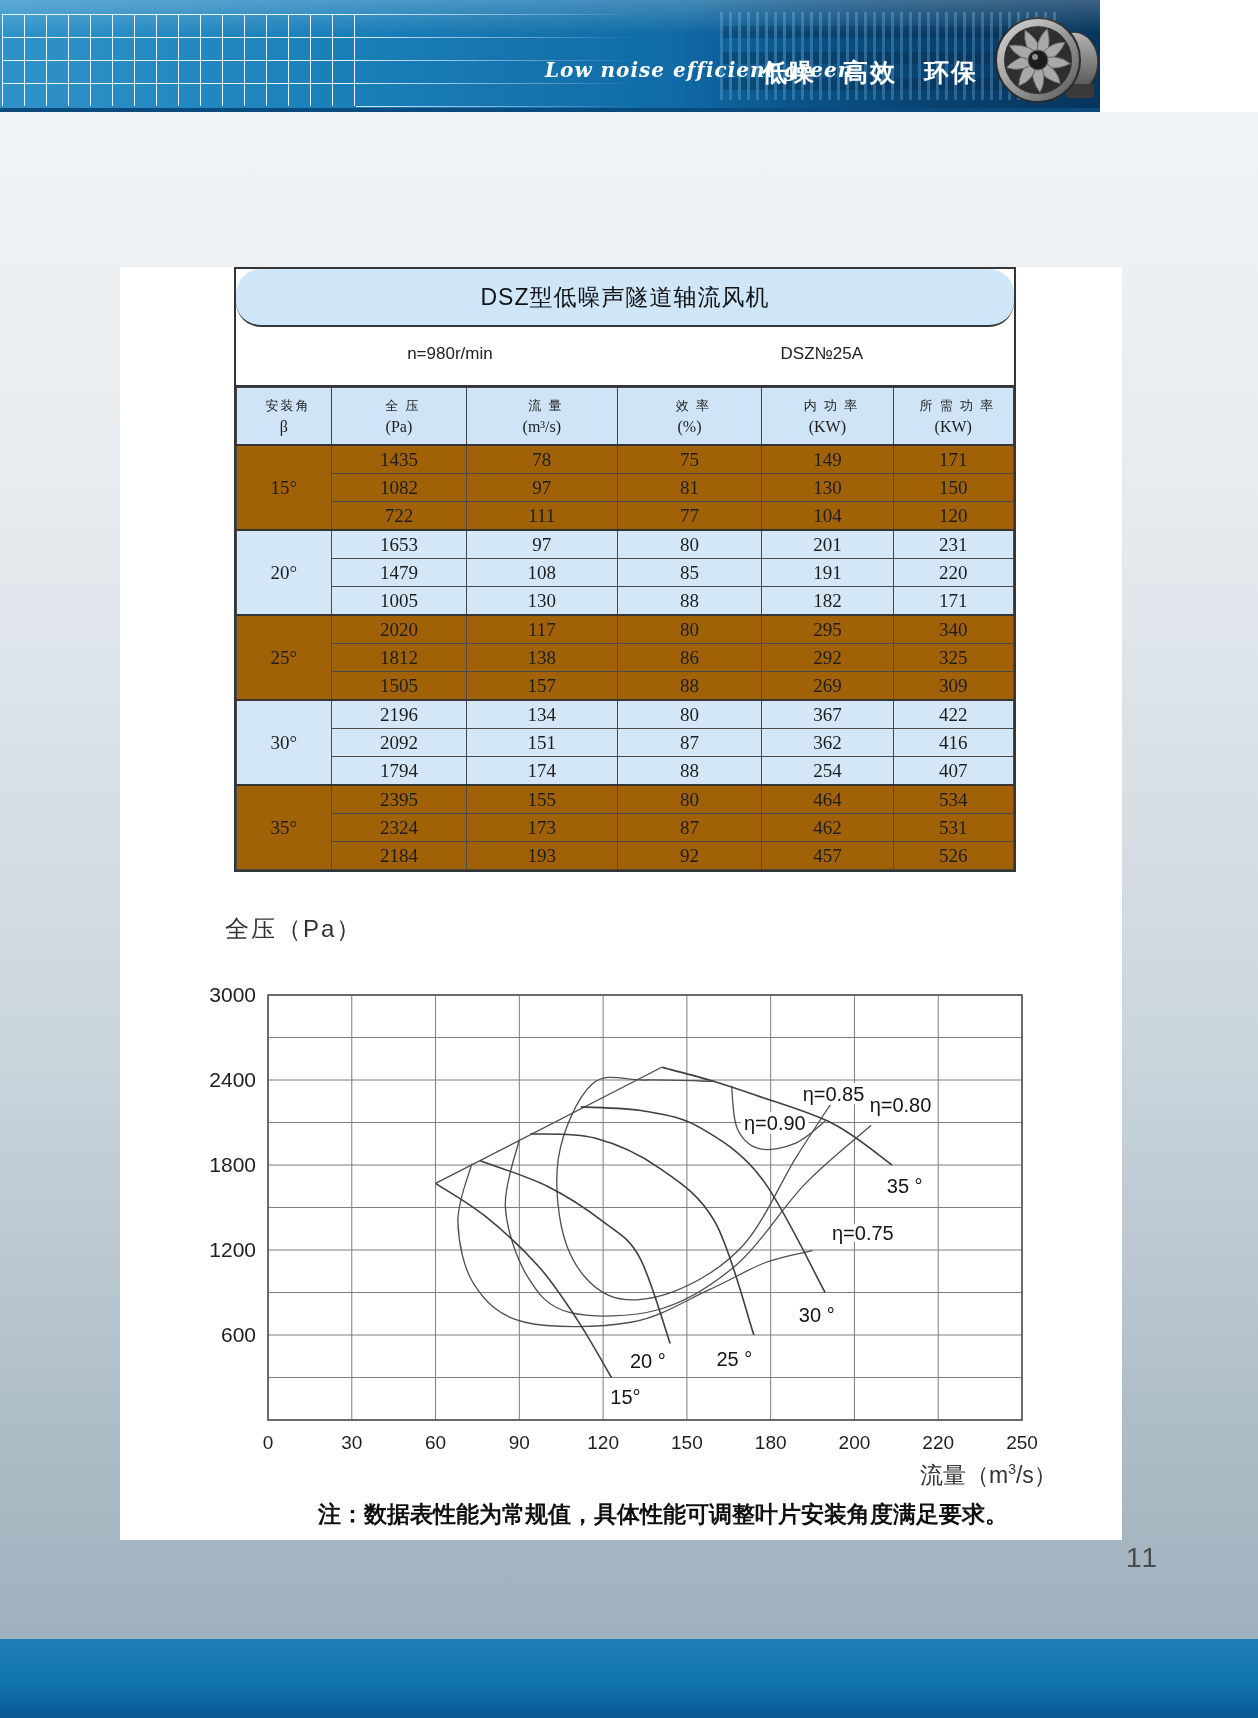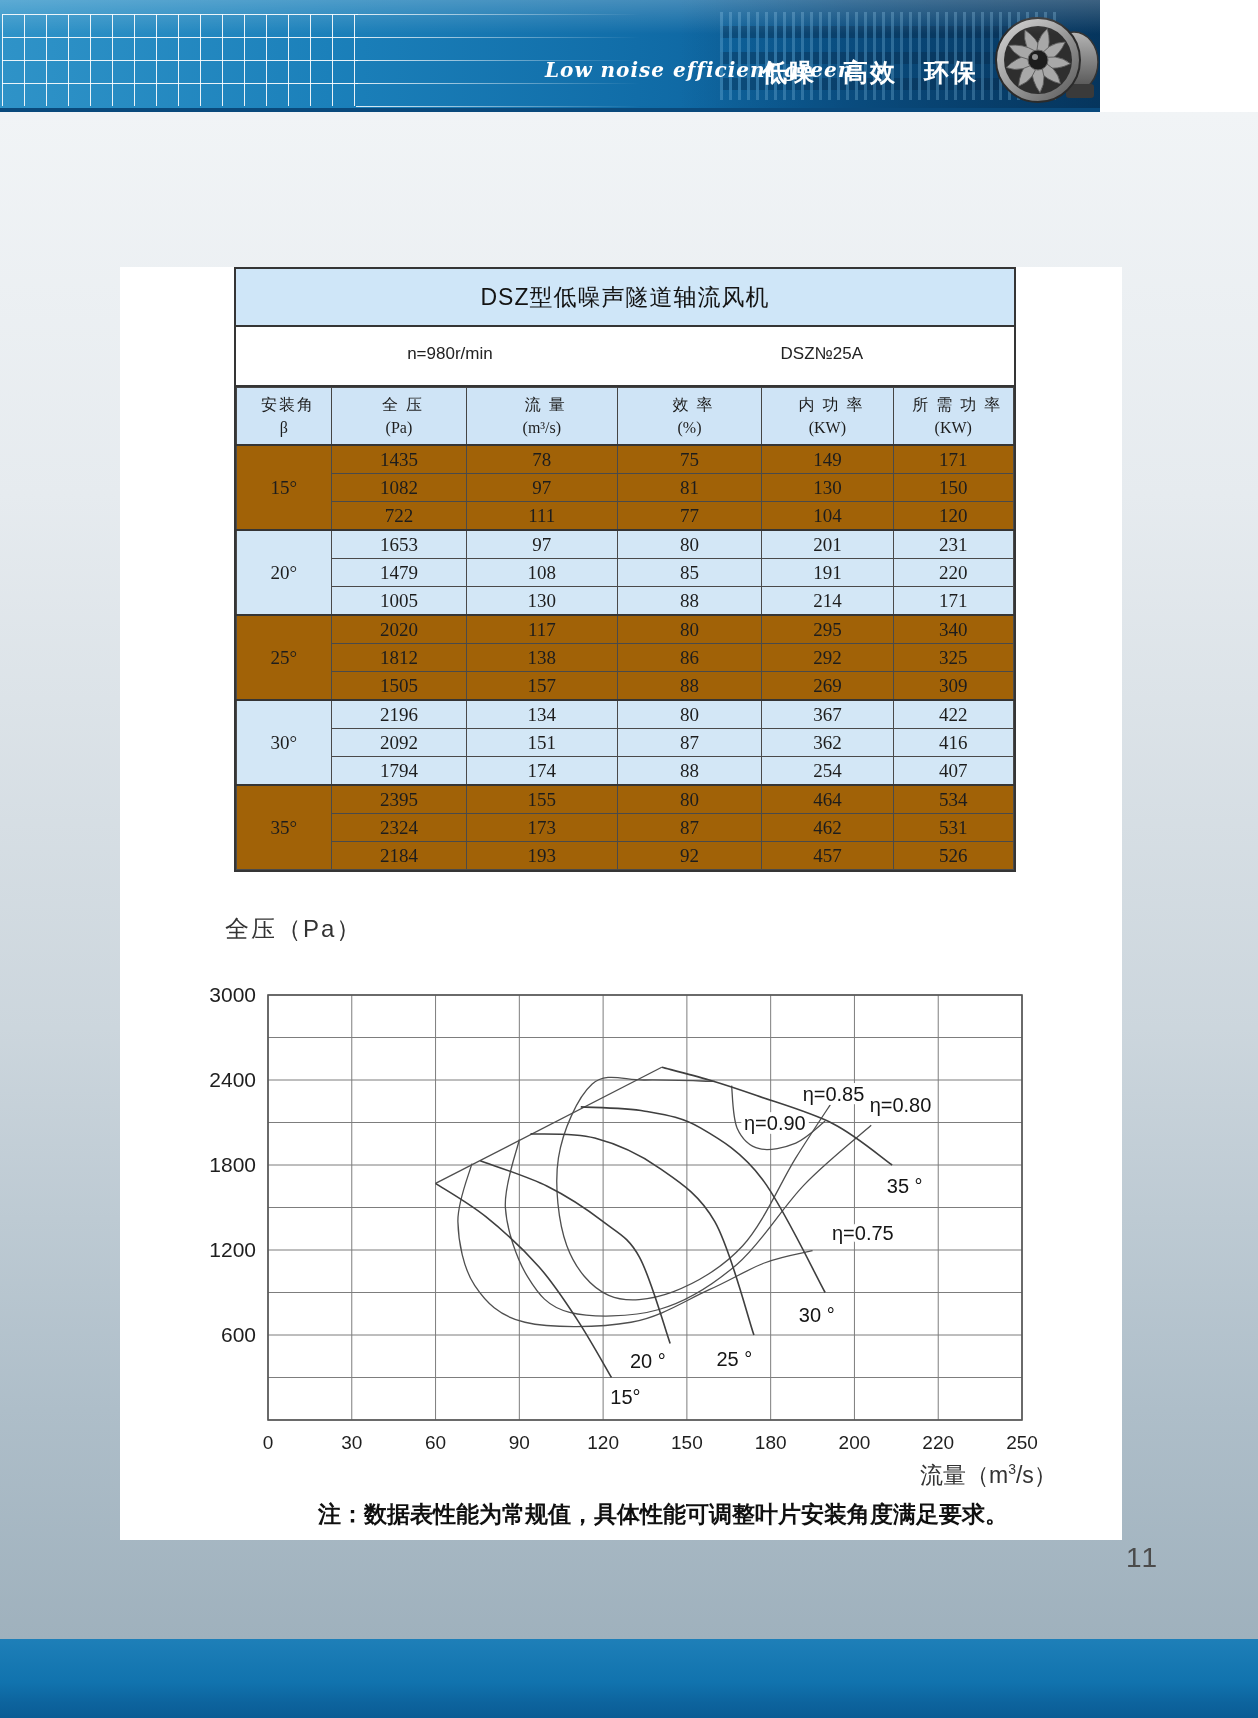--- a/index.html
+++ b/index.html
@@ -39,29 +39,29 @@
   .fan{left:992px;top:8px;}
 
   
   .panel{left:120px;top:267px;width:1002px;height:1273px;background:#fff;}
 
   
   .spec-table{left:114px;top:0;width:778px;border:2px solid #353535;background:#fff;
     font-family:"Liberation Serif","DejaVu Serif",serif;color:#1d1d1d;}
   .t-title{height:56px;line-height:56px;text-align:center;background:#cfe6f8;
     border-bottom:2px solid #353535;font-family:"Liberation Sans",sans-serif;
-    font-size:23px;letter-spacing:1px;color:#141414;}
+    font-size:23px;letter-spacing:1px;color:#141414;border-radius:25px;}
   .t-sub{height:58px;border-bottom:2px solid #353535;background:#fff;position:relative;
     font-family:"Liberation Sans",sans-serif;font-size:17px;color:#222;}
   .t-sub .speed{position:absolute;left:22%;top:17px;}
   .t-sub .model{position:absolute;left:70%;top:17px;}
   table.grid{border-collapse:collapse;table-layout:fixed;width:778px;}
   table.grid th{background:#cfe4f6;border:1px solid #454545;border-bottom:2px solid #353535;
     height:56px;font-weight:normal;padding:0;}
-  table.grid th .l1{font-size:16px;letter-spacing:2px;padding-left:8px;}
+  table.grid th .l1{font-size:13px;letter-spacing:2px;padding-left:8px;}
   table.grid th .l2{font-size:16px;margin-top:3px;}
   table.grid td{border:1px solid #4a4a4a;height:27px;text-align:center;
     font-size:19px;padding:0;}
   tr.group-start td{border-top:2px solid #353535;}
   tr.g-green td{background:#a16207;}
   tr.g-blue td{background:#d3e7f6;}
   td.angle-cell{font-size:19px;}
 
   
   .y-axis-title{left:105px;top:646px;font-size:24px;color:#333;letter-spacing:2px;}
@@ -195,21 +195,21 @@
             <td>1479</td>
             <td>108</td>
             <td>85</td>
             <td>191</td>
             <td>220</td>
           </tr>
           <tr class="g-blue">
             <td>1005</td>
             <td>130</td>
             <td>88</td>
-            <td>214</td>
+            <td>182</td>
             <td>171</td>
           </tr>
           <tr class="g-green group-start">
             <td rowspan="3" class="angle-cell">25°</td>
             <td>2020</td>
             <td>117</td>
             <td>80</td>
             <td>295</td>
             <td>340</td>
           </tr>

